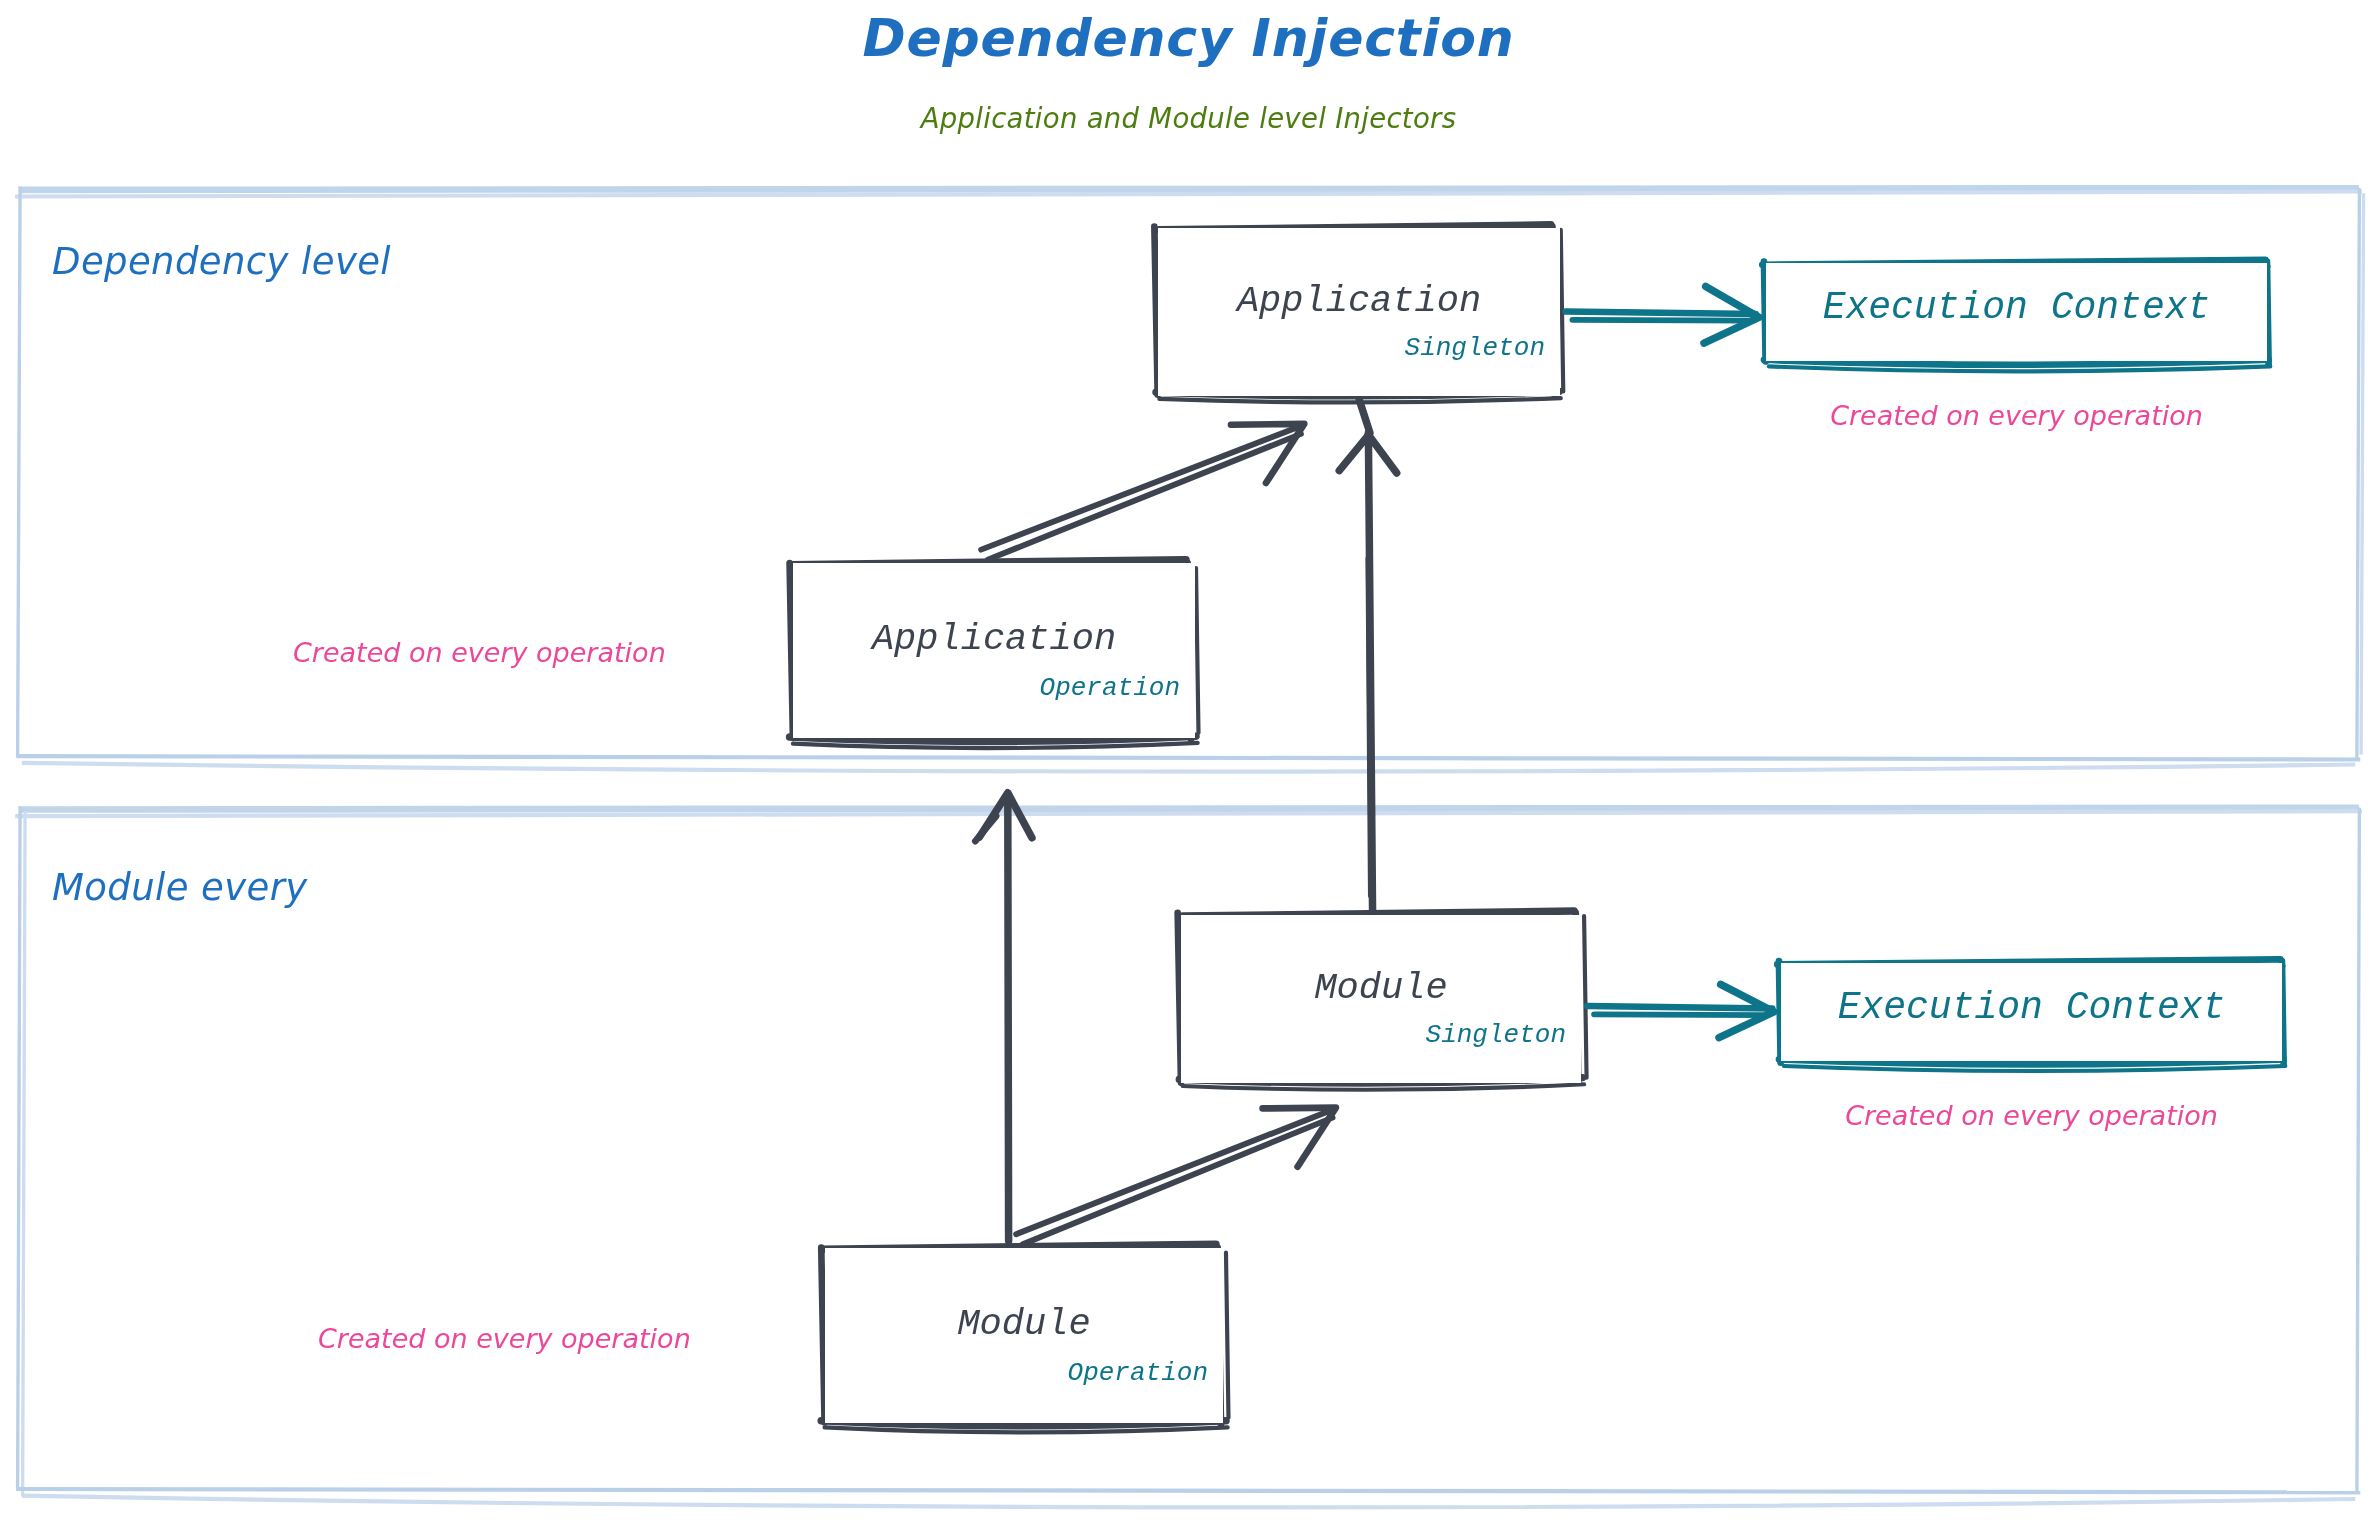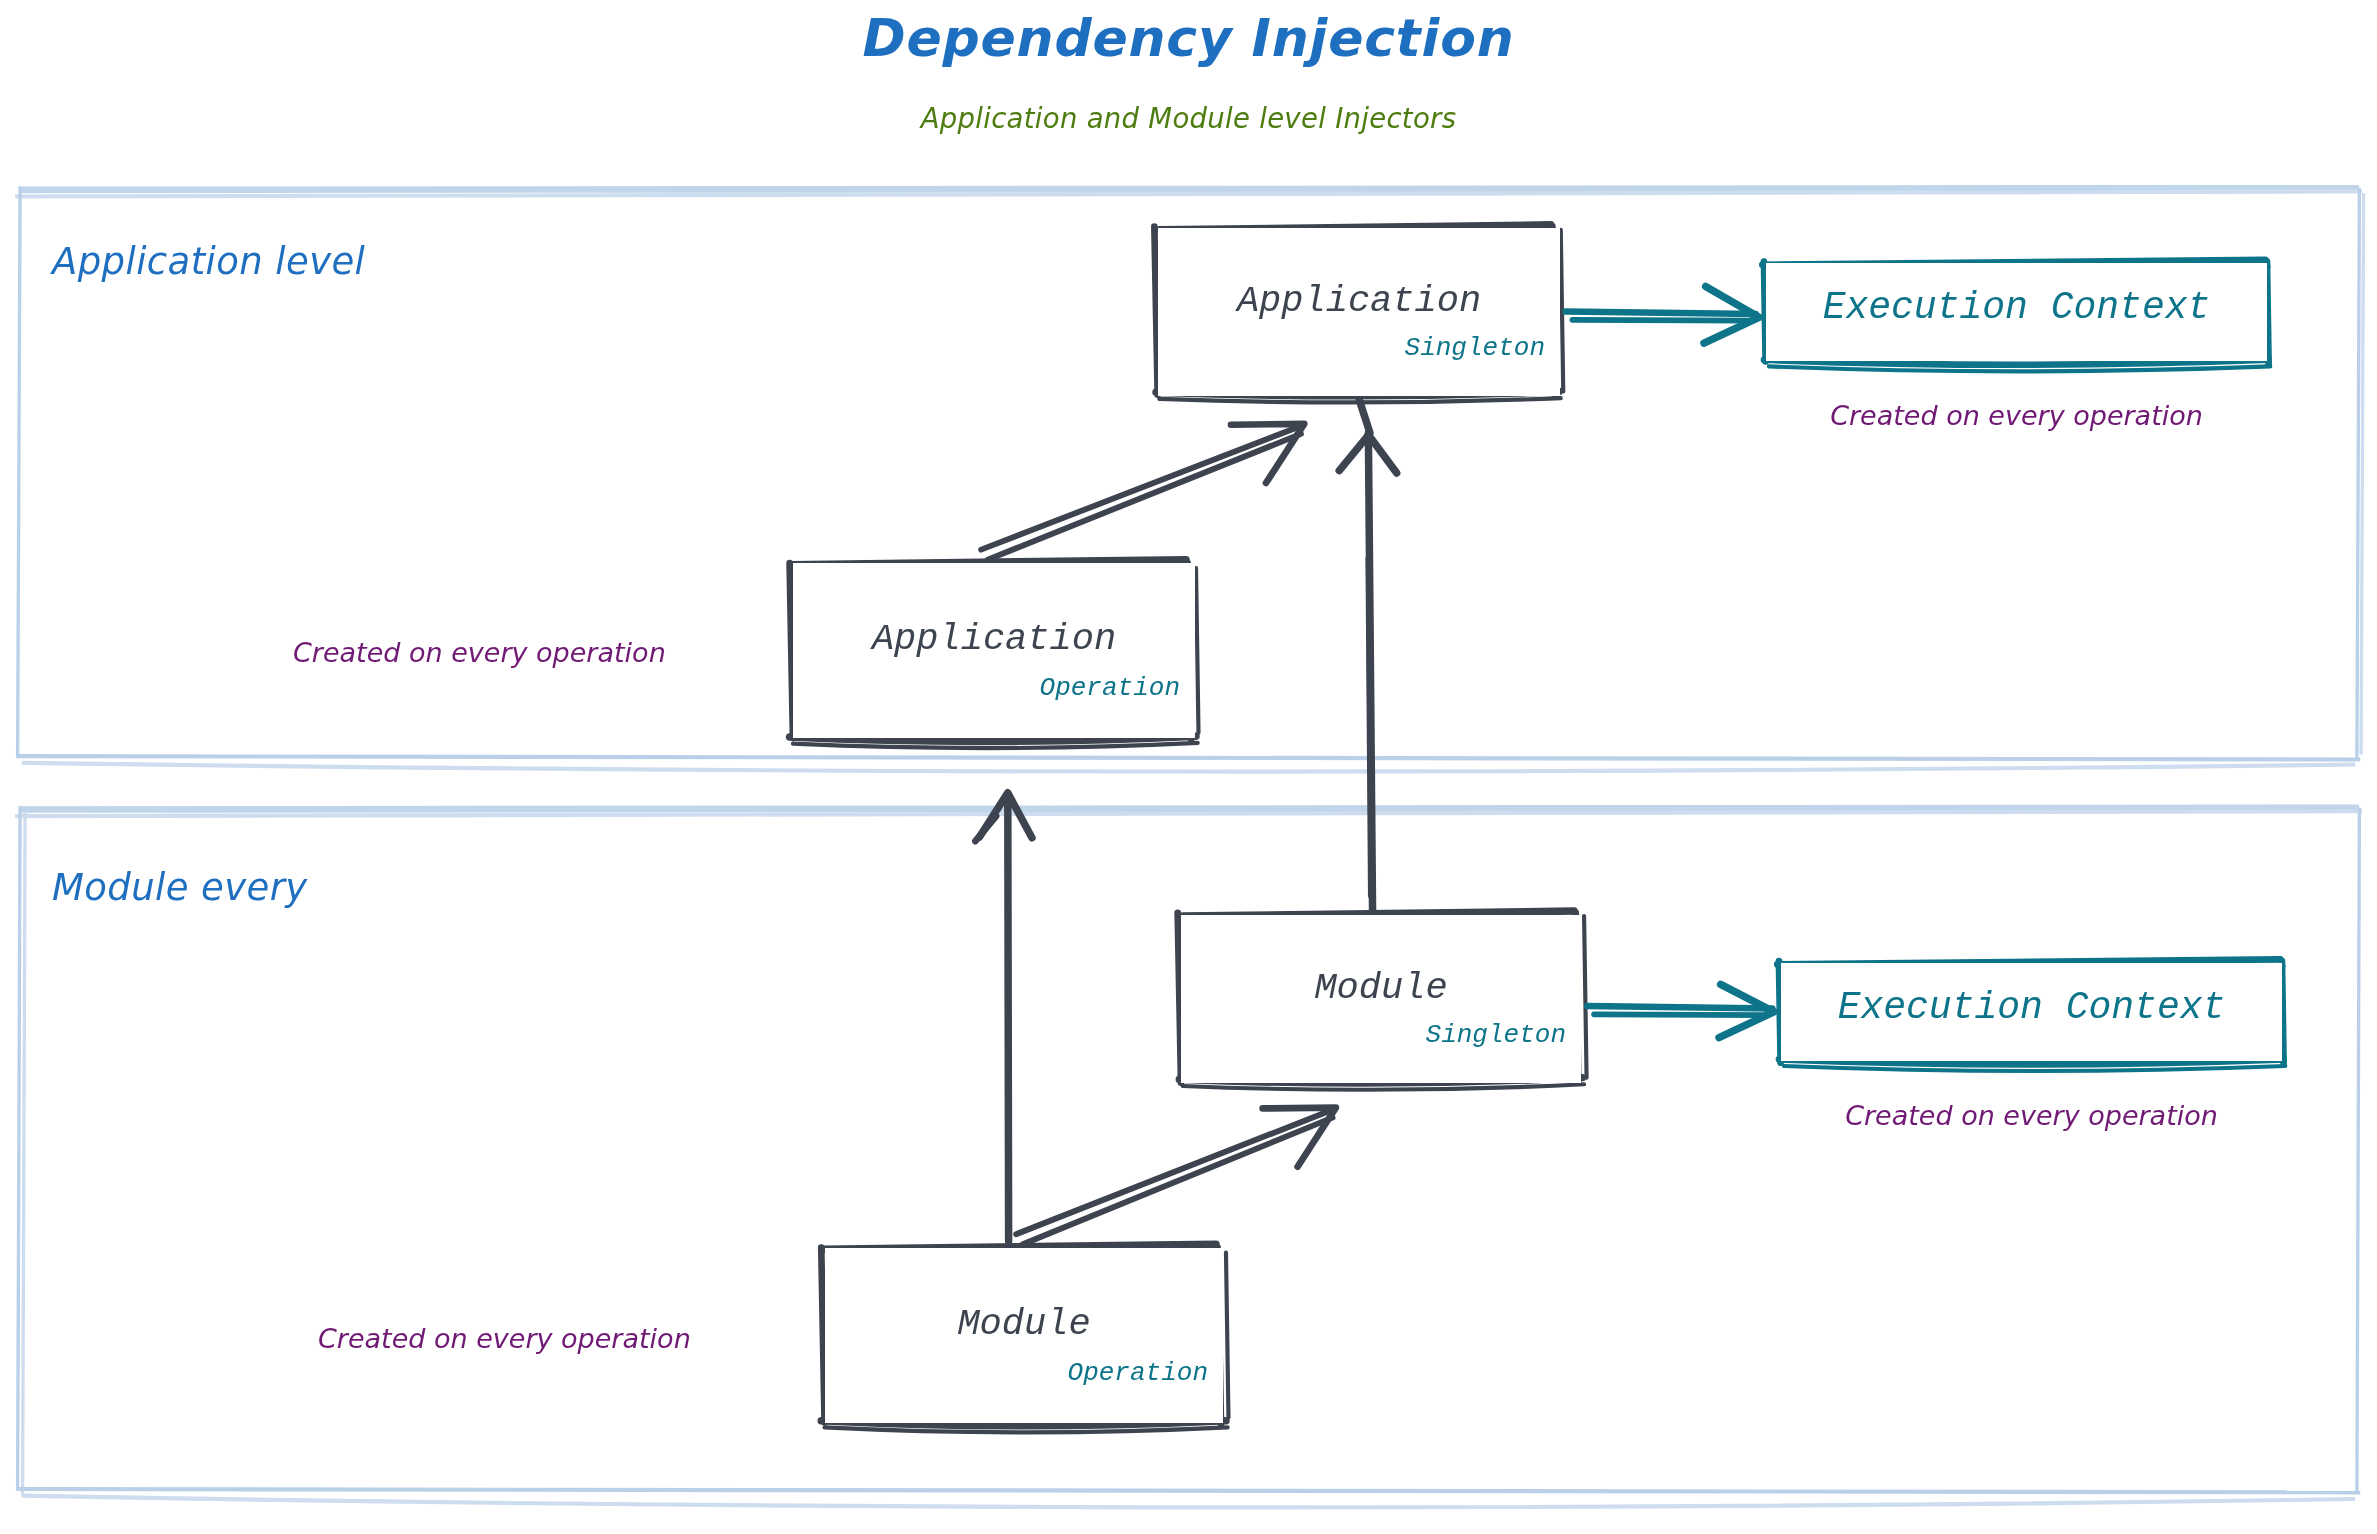--- a/index.html
+++ b/index.html
@@ -77,21 +77,21 @@
   }
   .node.teal .node-title {
     color: #0d7489;
     font-size: 38px;
   }
 
   
   .caption {
     font-size: 27px;
     font-style: italic;
-    color: #701a75;
+    color: #ec4899;
     white-space: nowrap;
   }
   .caption.center { text-align: center; }
 </style>
 </head>
 <body>
 
 <svg id="canvas" viewBox="0 0 2854 1842" xmlns="http://www.w3.org/2000/svg">
 
   <g>
@@ -212,21 +212,21 @@
   <g>
     <path d="M 1211 1490 L 1210 954" stroke="#3d4450" stroke-width="9" fill="none" stroke-linecap="round"></path>
     <path d="M 1176 1005 L 1210 952 L 1239 1006" stroke="#3d4450" stroke-width="9" fill="none" stroke-linecap="round" stroke-linejoin="round"></path>
     <path d="M 1171 1010 L 1196 980" stroke="#3d4450" stroke-width="8" fill="none" stroke-linecap="round"></path>
   </g>
 </svg>
 
 <div class="abs doc-title">Dependency Injection</div>
 <div class="abs doc-subtitle">Application and Module level Injectors</div>
 
-<div class="abs lane-label" style="left:52px; top:240px;">Application level</div>
+<div class="abs lane-label" style="left:52px; top:240px;">Dependency level</div>
 
 <div class="abs lane-label" style="left:52px; top:866px;">Module every</div>
 
 <div class="abs node" style="left:1158px; top:228px; width:402px; height:168px;">
   <div class="node-title" style="top:52px;">Application</div>
   <div class="node-scope" style="top:105px;">Singleton</div>
 </div>
 
 <div class="abs node teal" style="left:1766px; top:263px; width:501px; height:98px;">
   <div class="node-title" style="top:23px;">Execution Context</div>

